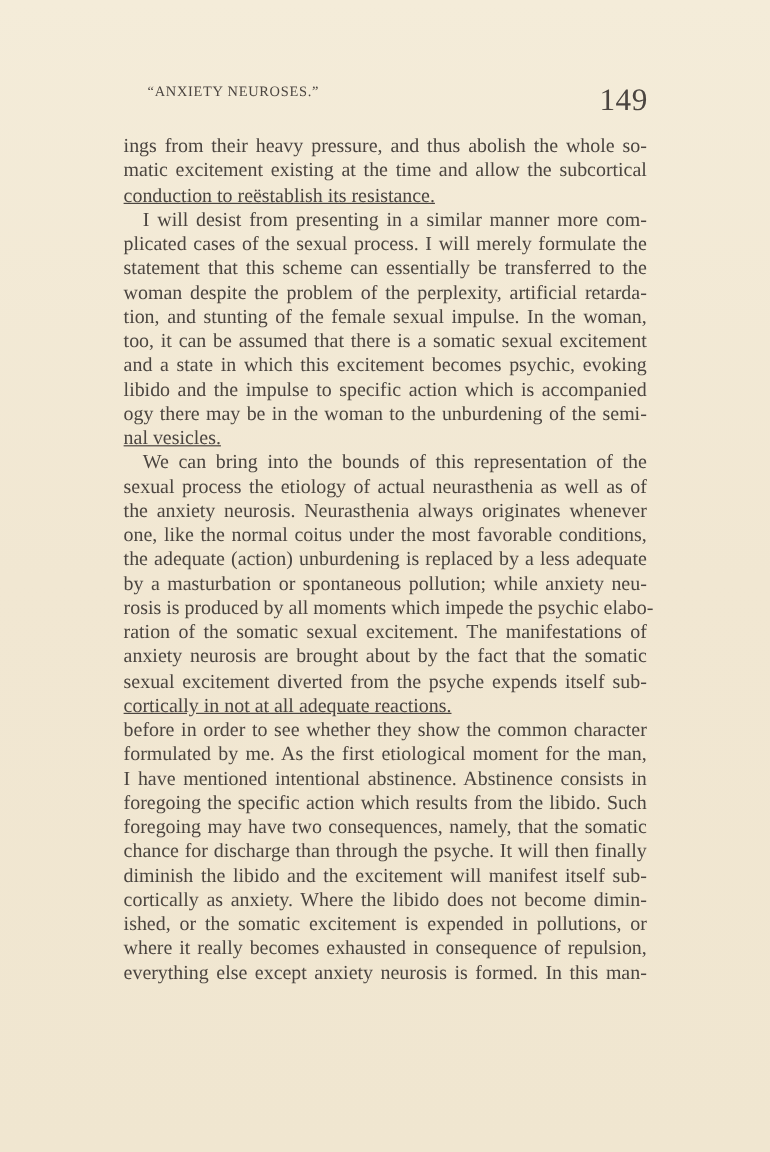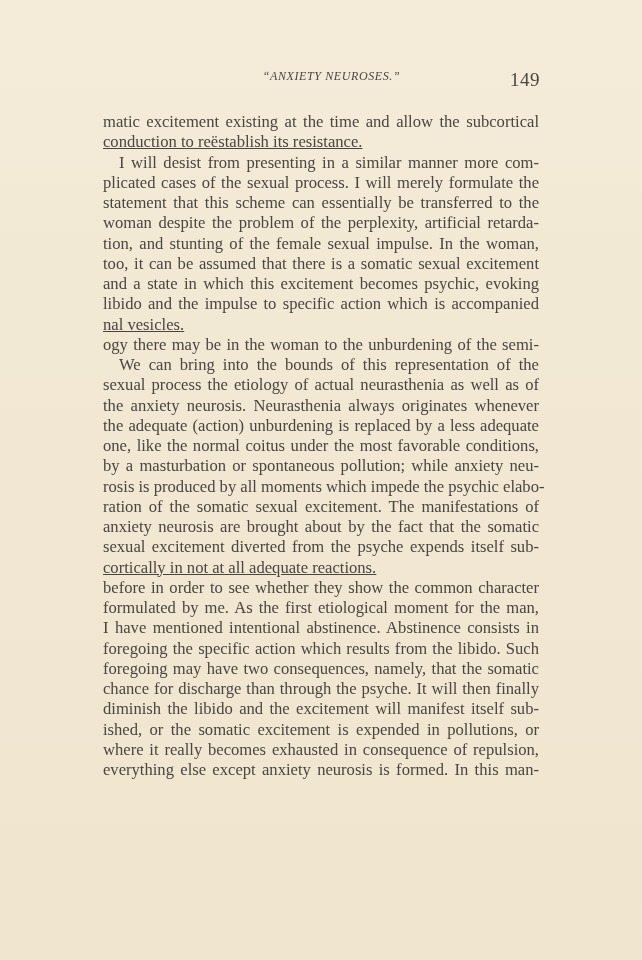--- a/index.html
+++ b/index.html
@@ -12,26 +12,25 @@
   }
   .page {
     position: absolute; left: 0; top: 0; width: 642px; height: 960px;
     background: linear-gradient(180deg, #f4ecd9 0%, #f1e7d2 50%, #f0e6d0 100%);
   }
   .running-head {
     position: absolute; top: 69px; left: 103px; width: 437px; height: 24px;
   }
   .running-title {
     position: absolute; left: 0; right: 0; top: 0;
-    text-align: center; font-size: 12px; letter-spacing: 0.6px;
+    font-size: 12px; letter-spacing: 0.6px;
     padding-left: 20px;
-    font-style: italic;
   }
   .page-number {
-    position: absolute; right: 0; top: 0; font-size: 19px; letter-spacing: 0.5px;
+    position: absolute; right: 0; top: 0; font-size: 26px; letter-spacing: 0.5px;
   }
   .body-text {
     position: absolute; top: 112px; left: 103px; width: 436px;
     font-size: 16.6px; line-height: 20.25px;
   }
   .line {
     display: block; white-space: nowrap; text-align: justify; text-align-last: justify;
     height: 20.25px; overflow: visible;
   }
   .line.last { text-align-last: left; text-decoration: underline; }
@@ -39,47 +38,49 @@
 </style>
 </head>
 <body>
 
 <div class="page">
   <div class="running-head">
     <div class="running-title">“ANXIETY NEUROSES.”</div>
     <div class="page-number">149</div>
   </div>
   <div class="body-text" id="body-text">
+      <span class="line">ings from their heavy pressure, and thus abolish the whole so-</span>
       <span class="line">matic excitement existing at the time and allow the subcortical</span>
       <span class="line last">conduction to reëstablish its resistance.</span>
       <span class="line indent">I will desist from presenting in a similar manner more com-</span>
       <span class="line">plicated cases of the sexual process.  I will merely formulate the</span>
       <span class="line">statement that this scheme can essentially be transferred to the</span>
       <span class="line">woman despite the problem of the perplexity, artificial retarda-</span>
       <span class="line">tion, and stunting of the female sexual impulse.  In the woman,</span>
       <span class="line">too, it can be assumed that there is a somatic sexual excitement</span>
       <span class="line">and a state in which this excitement becomes psychic, evoking</span>
       <span class="line">libido and the impulse to specific action which is accompanied</span>
+      <span class="line">ogy there may be in the woman to the unburdening of the semi-</span>
       <span class="line last">nal vesicles.</span>
-      <span class="line">ogy there may be in the woman to the unburdening of the semi-</span>
       <span class="line indent">We can bring into the bounds of this representation of the</span>
       <span class="line">sexual process the etiology of actual neurasthenia as well as of</span>
       <span class="line">the anxiety neurosis.  Neurasthenia always originates whenever</span>
+      <span class="line">one, like the normal coitus under the most favorable conditions,</span>
       <span class="line">the adequate (action) unburdening is replaced by a less adequate</span>
-      <span class="line">one, like the normal coitus under the most favorable conditions,</span>
       <span class="line">by a masturbation or spontaneous pollution; while anxiety neu-</span>
       <span class="line">rosis is produced by all moments which impede the psychic elabo-</span>
       <span class="line">ration of the somatic sexual excitement.  The manifestations of</span>
       <span class="line">anxiety neurosis are brought about by the fact that the somatic</span>
       <span class="line">sexual excitement diverted from the psyche expends itself sub-</span>
       <span class="line last">cortically in not at all adequate reactions.</span>
       <span class="line">before in order to see whether they show the common character</span>
       <span class="line">formulated by me.  As the first etiological moment for the man,</span>
       <span class="line">I have mentioned intentional abstinence.  Abstinence consists in</span>
       <span class="line">foregoing the specific action which results from the libido.  Such</span>
       <span class="line">foregoing may have two consequences, namely, that the somatic</span>
       <span class="line">chance for discharge than through the psyche.  It will then finally</span>
       <span class="line">diminish the libido and the excitement will manifest itself sub-</span>
+      <span class="line">cortically as anxiety.  Where the libido does not become dimin-</span>
       <span class="line">ished, or the somatic excitement is expended in pollutions, or</span>
       <span class="line">where it really becomes exhausted in consequence of repulsion,</span>
       <span class="line">everything else except anxiety neurosis is formed.  In this man-</span>
     </div>
 </div>
 
 </body></html>

